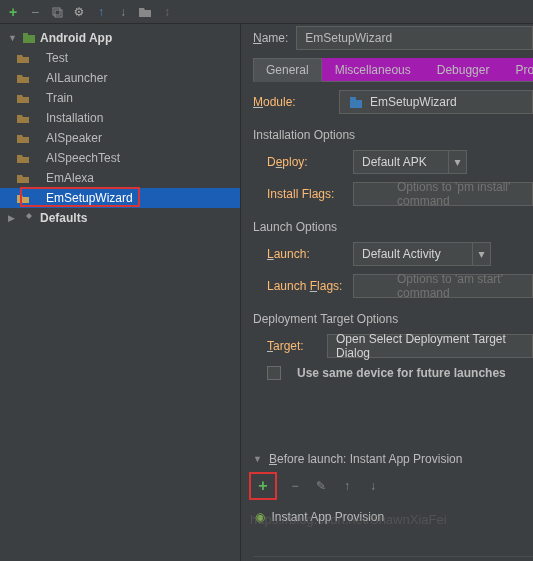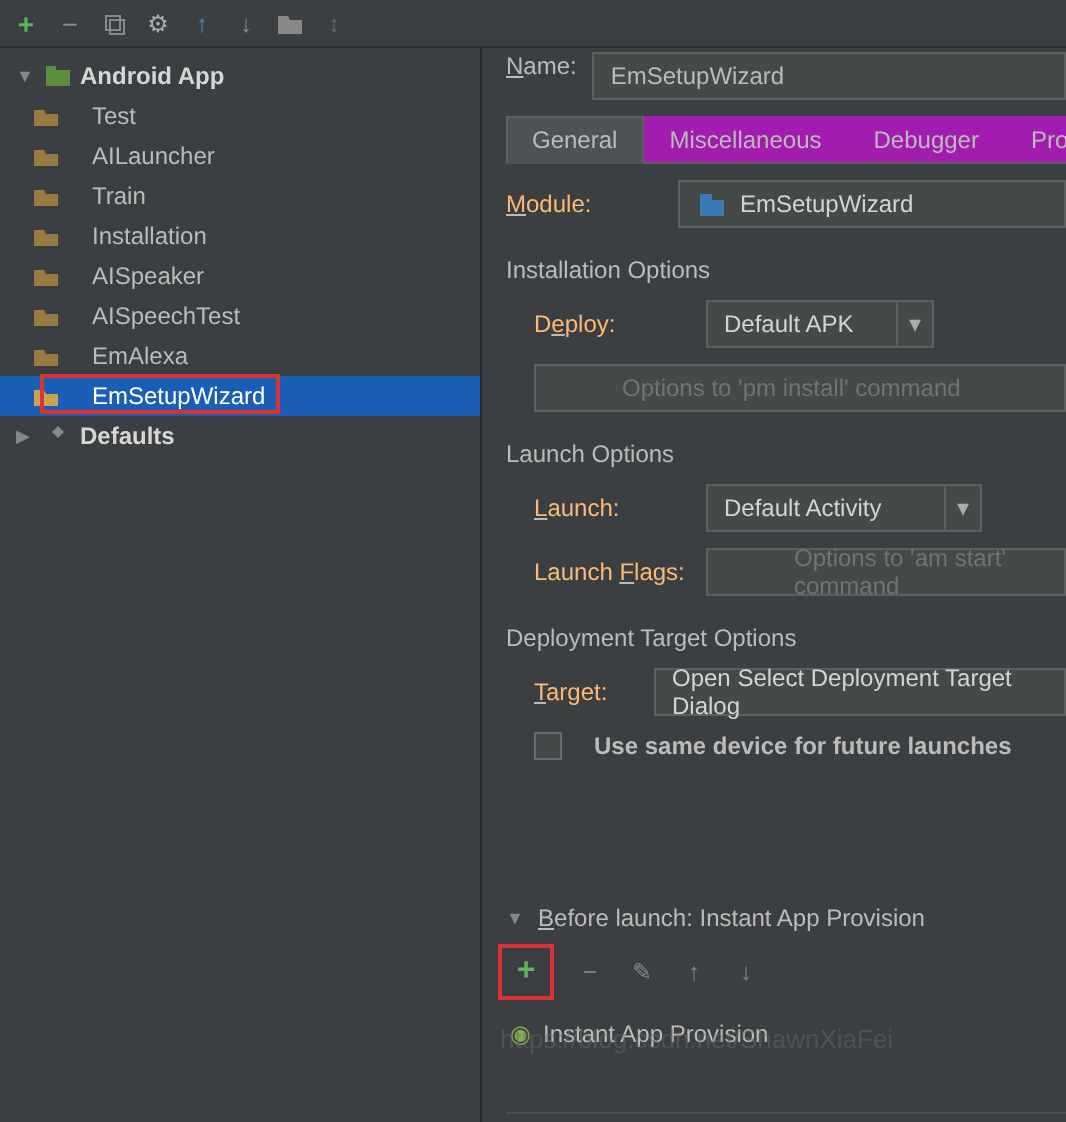--- a/index.html
+++ b/index.html
@@ -10,21 +10,21 @@
 .sidebar { width: 241px; background: #3c3f41; border-right: 1px solid #2b2b2b; padding-top: 4px; overflow: hidden; }
 .tree-row { display: flex; align-items: center; height: 20px; padding-left: 8px; gap: 4px; cursor: pointer; }
 .tree-row.selected { background: #1a5eb5; color: #ffffff; }
 .tree-label { white-space: nowrap; }
 .tree-row.bold .tree-label { font-weight: bold; color: #d6d6d6; }
 .indent1 { padding-left: 16px; gap: 16px; }
 .triangle { font-size: 9px; color: #888; width: 10px; }
 .folder-ico { width: 14px; height: 12px; }
 .sidebar .hl-box { border: 2px solid #d93333; pointer-events: none; }
 .panel { flex: 1; background: #3c3f41; padding: 2px 0 0 12px; display: flex; flex-direction: column; overflow: hidden; }
-.row { display: flex; gap: 8px; margin-bottom: 8px; }
+.row { display: flex; align-items: center; gap: 8px; margin-bottom: 8px; }
 .label { color: #bbbbbb; }
 .underline { text-decoration: underline; text-decoration-color: #bbbbbb; }
 .field { background: #45494a; border: 1px solid #5e6060; color: #bbbbbb; height: 24px; padding: 0 8px; flex: 1; display: flex; align-items: center; }
 .tabs { display: flex; border-bottom: 1px solid #5e6060; background: #a21caf; margin-bottom: 8px; }
 .tab { padding: 4px 12px; color: #bbbbbb; cursor: pointer; border: 1px solid transparent; border-bottom: none; }
 .tab.active { background: #4e5254; border: 1px solid #5e6060; border-bottom: 1px solid #4e5254; margin-bottom: -1px; }
 .section-title { color: #bbbbbb; margin: 6px 0 8px 0; }
 .form-row { display: flex; align-items: center; margin-bottom: 8px; padding-left: 14px; }
 .form-row .flabel { width: 86px; color: #fdba74; }
 .select { background: #45494a; border: 1px solid #5e6060; color: #d4d4d4; height: 24px; padding: 0 8px; display: flex; align-items: center; min-width: 96px; }
@@ -162,20 +162,21 @@
       </div>
     </div>
 
     <div class="section-title">Installation Options</div>
     <div class="form-row">
       <span class="flabel">D<span class="underline">e</span>ploy:</span>
       <div class="select">Default APK</div>
       <div class="dd-arrow">▾</div>
     </div>
     <div class="form-row">
+      <span class="flabel">Install Flags:</span>
       <div class="field placeholder" style="flex:1">Options to 'pm install' command</div>
     </div>
 
     <div class="section-title">Launch Options</div>
     <div class="form-row">
       <span class="flabel"><span class="underline">L</span>aunch:</span>
       <div class="select" style="min-width:120px">Default Activity</div>
       <div class="dd-arrow">▾</div>
     </div>
     <div class="form-row">

